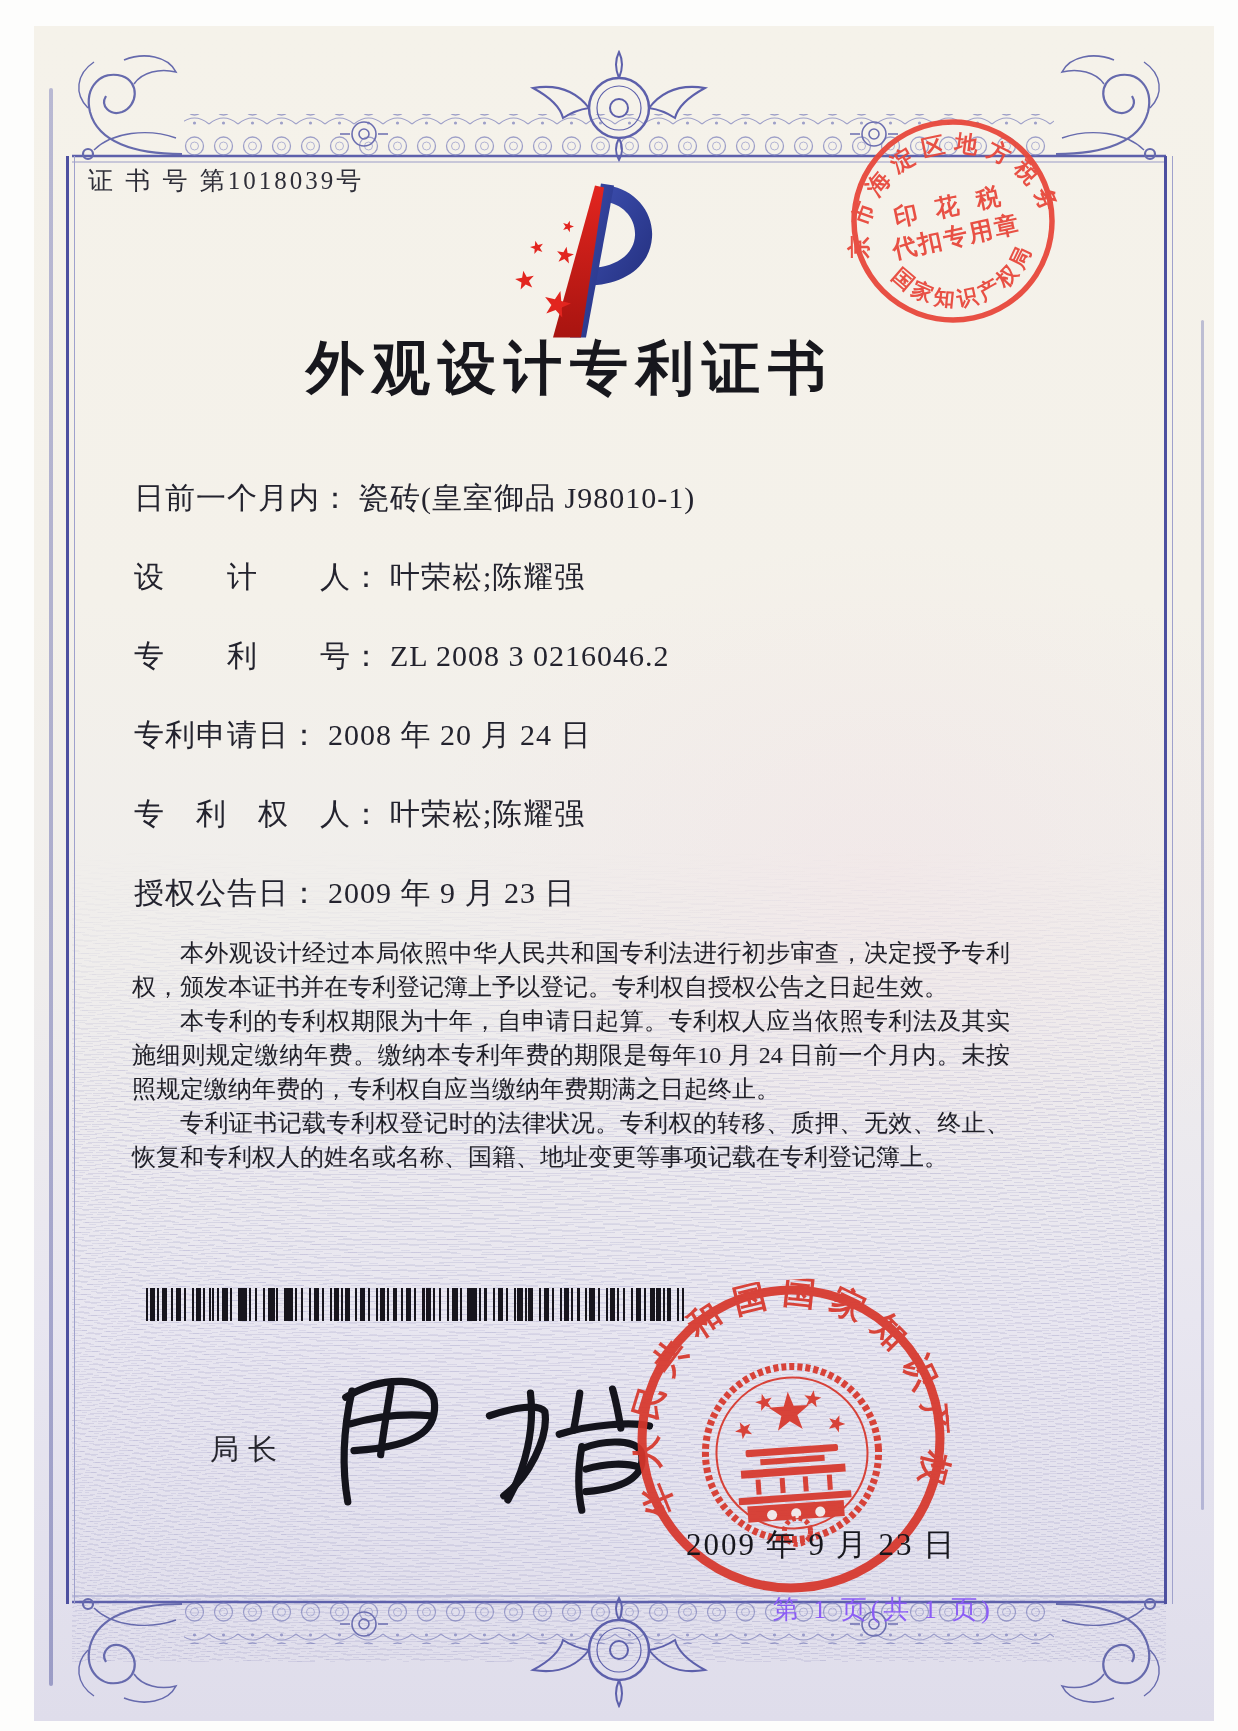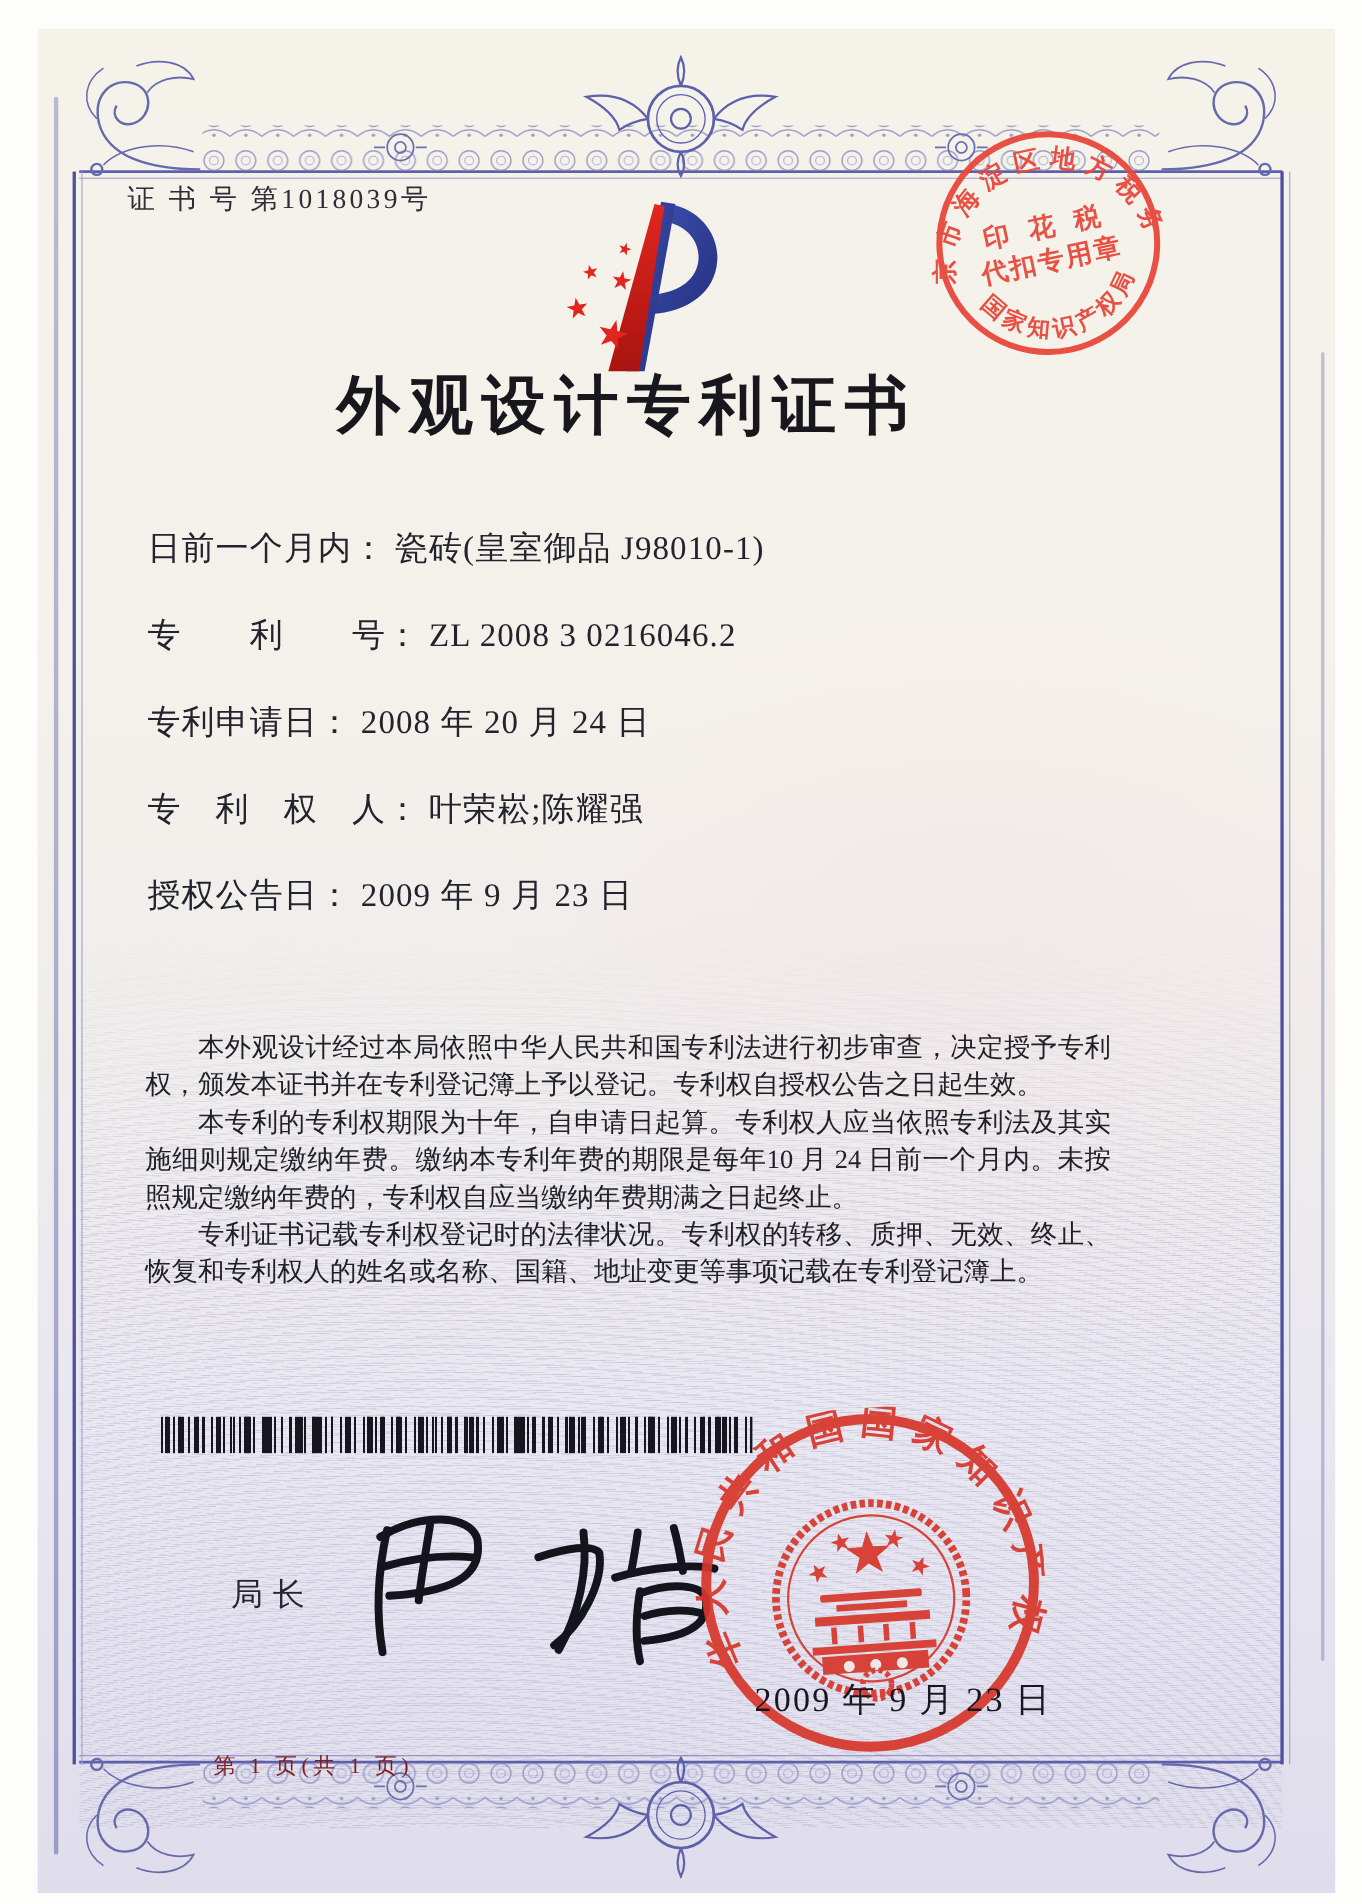--- a/index.html
+++ b/index.html
@@ -41,21 +41,21 @@
   .band { position: absolute; left: 64px; width: 1110px; height: 120px; z-index: 2; }
   .band-top { top: 50px; }
   .band-bottom { top: 1588px; }
   .side-line {
     position: absolute; top: 156px; height: 1448px; width: 9px; z-index: 2;
     border-left: 3px solid #4d50a0; border-right: 1px solid #9fa1cc;
   }
   .side-left { left: 66px; }
   .side-right { left: 1164px; }
 
-  .cert-no { position: absolute; left: 88px; top: 164px; font-size: 25px; letter-spacing: 3px; color: #2e2e38; z-index: 3; margin-left: 28px; }
+  .cert-no { position: absolute; left: 88px; top: 164px; font-size: 25px; letter-spacing: 3px; color: #2e2e38; z-index: 3; }
   .logo { position: absolute; left: 468px; top: 178px; width: 190px; height: 168px; z-index: 3; }
   .tax-stamp { position: absolute; left: 843px; top: 111px; width: 220px; height: 220px; transform: rotate(-12deg); opacity: .95; z-index: 4; }
   .title { position: absolute; left: 134px; top: 330px; width: 872px; text-align: center; font-size: 58px; font-weight: 700; letter-spacing: 8px; color: #17171d; z-index: 3; }
 
   .fields { position: absolute; left: 134px; top: 478px; width: 900px; z-index: 3; }
   .field { height: 79px; font-size: 30px; letter-spacing: 1px; color: #23232e; white-space: nowrap; }
   .field .val { padding-left: 8px; }
 
   .paras { position: absolute; left: 132px; top: 936px; width: 878px; font-size: 24px; line-height: 34px; color: #202029; text-align: justify; z-index: 3; }
   .paras p { text-indent: 2em; }
@@ -64,21 +64,21 @@
     position: absolute; left: 146px; top: 1288px; width: 538px; height: 33px; z-index: 3;
     background-image:
       repeating-linear-gradient(90deg,#17151d 0 2px,transparent 2px 4px,#17151d 4px 9px,transparent 9px 11px,#17151d 11px 13px,transparent 13px 17px,#17151d 17px 19px,transparent 19px 25px,#17151d 25px 27px,transparent 27px 30px,#17151d 30px 35px,transparent 35px 38px,#17151d 38px 40px,transparent 40px 46px),
       repeating-linear-gradient(90deg,transparent 0 5px,#17151d 5px 7px,transparent 7px 16px,#17151d 16px 21px,transparent 21px 33px,#17151d 33px 35px,transparent 35px 61px);
   }
 
   .director-label { position: absolute; left: 210px; top: 1430px; font-size: 29px; letter-spacing: 9px; color: #26262e; z-index: 3; }
   .signature { position: absolute; left: 288px; top: 1348px; width: 370px; height: 195px; z-index: 3; }
   .seal { position: absolute; left: 632px; top: 1280px; width: 318px; height: 318px; transform: rotate(-4deg); opacity: .93; z-index: 4; }
   .issue-date { position: absolute; left: 686px; top: 1524px; font-size: 31px; letter-spacing: 2px; color: #17171d; z-index: 5; }
-  .footer { position: absolute; left: 194px; top: 1592px; width: 800px; text-align: left; font-size: 20px; letter-spacing: 4px; color: #7f1d1d; z-index: 3; }
+  .footer { position: absolute; left: 194px; top: 1592px; width: 800px; text-align: right; font-size: 26px; letter-spacing: 4px; color: #8b5cf6; z-index: 3; }
 
   .sr { position: absolute; opacity: 0; font-size: 1px; pointer-events: none; }
   svg text { font-family: "Liberation Serif", "DejaVu Serif", serif; }
 </style>
 </head>
 <body>
 
 <div class="paper"></div>
 <div class="spine-edge"></div>
 <div class="edge-right"></div>
@@ -176,20 +176,23 @@
   </text>
 </svg>
 
 <div class="title">外观设计专利证书</div>
 
 <div class="fields">
   <div class="field">
     <span class="lab">日前一个月内：</span><span class="val">瓷砖(皇室御品 J98010-1)</span>
   </div>
   <div class="field">
+    <span class="lab">设　　计　　人：</span><span class="val">叶荣崧;陈耀强</span>
+  </div>
+  <div class="field">
     <span class="lab">专　　利　　号：</span><span class="val">ZL 2008 3 0216046.2</span>
   </div>
   <div class="field">
     <span class="lab">专利申请日：</span><span class="val">2008 年 20 月 24 日</span>
   </div>
   <div class="field">
     <span class="lab">专　利　权　人：</span><span class="val">叶荣崧;陈耀强</span>
   </div>
   <div class="field">
     <span class="lab">授权公告日：</span><span class="val">2009 年 9 月 23 日</span>

